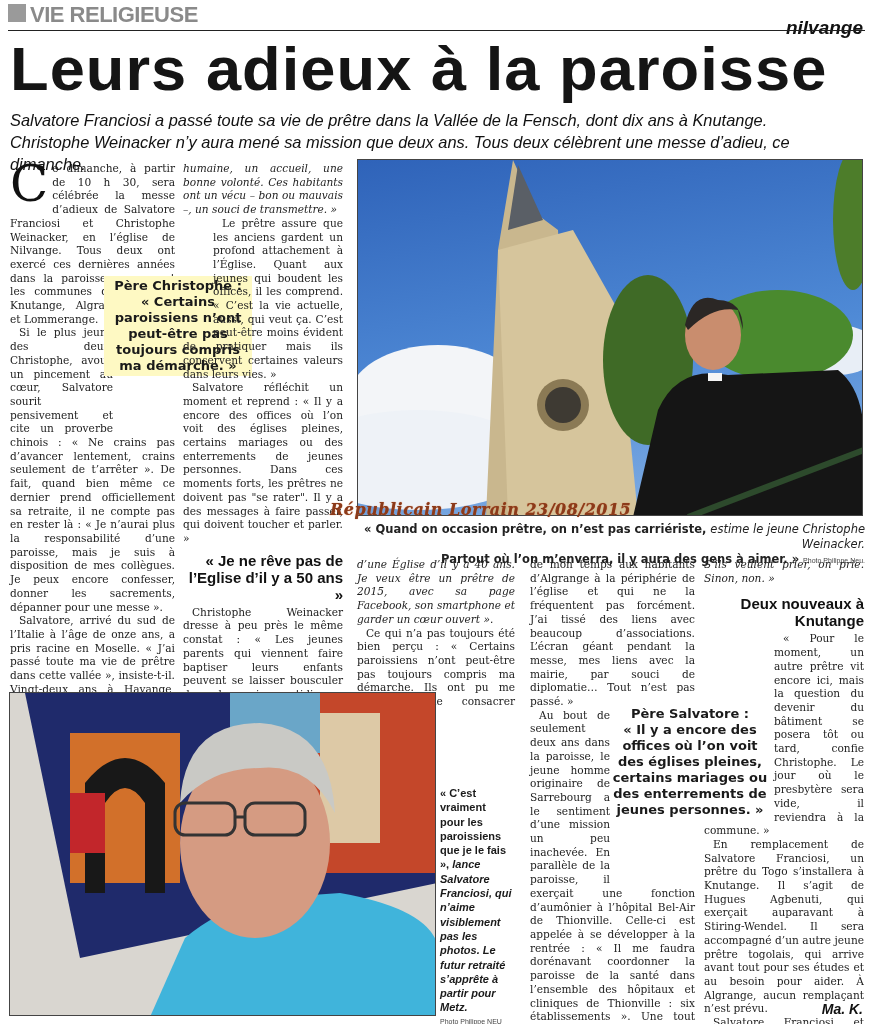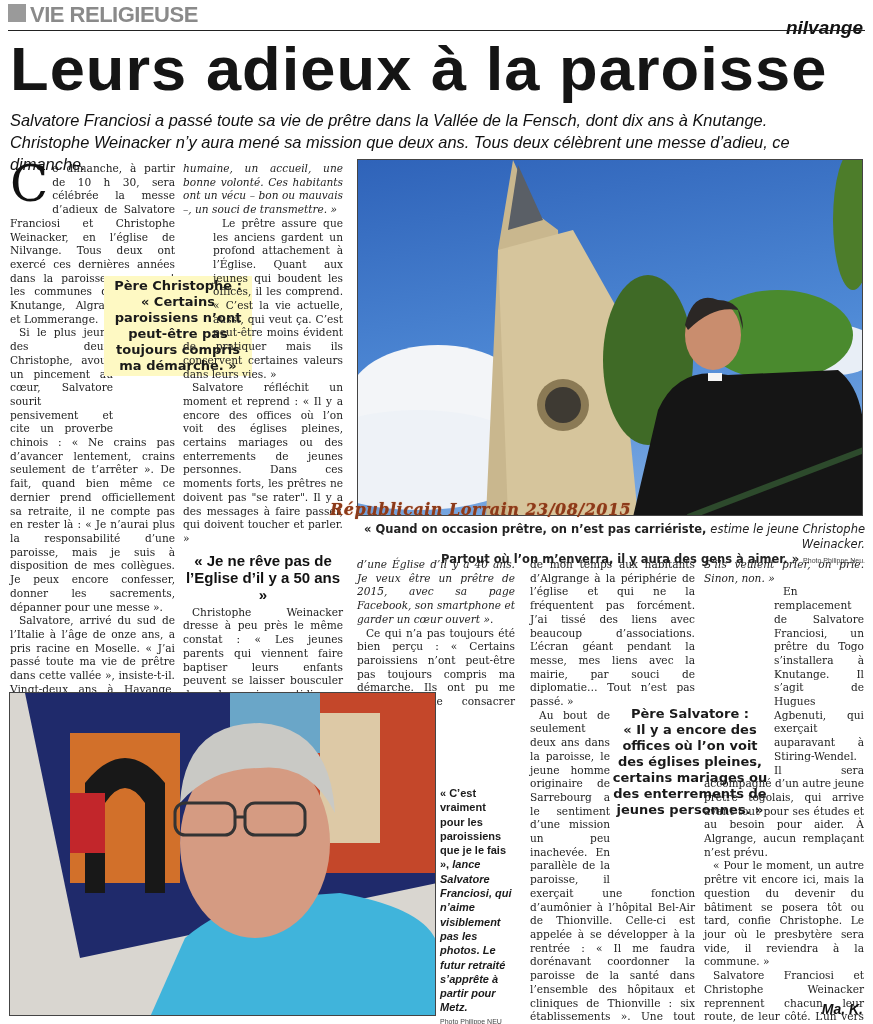--- a/index.html
+++ b/index.html
@@ -11,21 +11,21 @@
   #rubric .sq{width:18px;height:18px;background:#9a9a9a;margin-right:4px;display:inline-block}
   #locality{right:10px;top:18px;font:bold italic 19px/1 "Liberation Sans",sans-serif;color:#111}
   #rule{left:8px;right:8px;top:30px;height:0;border-top:1.5px solid #222}
   #headline{left:10px;top:33px;width:855px;font:bold 62px/1.15 "Liberation Sans",sans-serif;color:#151515;letter-spacing:1px;transform:scaleX(1.02);transform-origin:left}
   #standfirst{left:10px;top:110px;width:855px;font:italic 17px/22px "Liberation Sans",sans-serif;color:#111;transform:scaleX(0.965);transform-origin:left}
   
   .col{font-family:"DejaVu Serif",serif;font-size:10.6px;line-height:13.7px;text-align:justify;color:#222;hyphens:auto}
   .col p{text-indent:9px}
   .col p.first{text-indent:0}
   .dropcap{float:left;font:normal 50px/40px "DejaVu Serif",serif;margin:2px 4px 0 0;color:#111}
-  .subhead{font:bold 15px/17px "Liberation Sans",sans-serif;color:#111;text-align:center;margin:6px 0 3px;text-indent:0}
+  .subhead{font:bold 15px/17px "Liberation Sans",sans-serif;color:#111;text-align:right;margin:6px 0 3px;text-indent:0}
   .pull{font:bold 13px/16px "DejaVu Sans",sans-serif;text-align:center;color:#1a1a1a}
   .pull .q{}
   
   .photo{overflow:hidden;border:1px solid #444}
   .caption{font:bold 11.5px/15px "DejaVu Sans",sans-serif;color:#222;text-align:right}
   .caption i{font-weight:normal}
   .credit{font:normal 7px/9px "Liberation Sans",sans-serif;color:#444}
   #watermark{left:330px;top:502px;font:bold italic 16px/1 "DejaVu Serif",serif;color:#8b3a1a;letter-spacing:0.5px;text-shadow:0 0 1px #c06030}
   #sidecap{font:bold 11px/14.3px "Liberation Sans",sans-serif;color:#1a1a1a}
   #sidecap i{}
@@ -102,23 +102,24 @@
   <p>Au bout de seulement deux ans dans la paroisse, le jeune homme originaire de Sarrebourg a le sentiment d’une mission un peu inachevée. En parallèle de la paroisse, il exerçait une fonction d’aumônier à l’hôpital Bel-Air de Thionville. Celle-ci est appelée à se développer à la rentrée : « Il me faudra dorénavant coordonner la paroisse de la santé dans l’ensemble des hôpitaux et cliniques de Thionville : six établissements ». Une tout autre mission, auprès de personnes de tous les âges. « L’évêque a senti en moi une fibre de compassion et d’empathie particulière, se souvient-il. Je suis là avant tout pour écouter et aller là où les personnes ont envie d’aller.</p>
 </div>
 
 <div class="abs pull" style="left:610px;top:704px;width:160px;background:#fff;padding:2px 0">
   <div>Père Salvatore :</div>
   <div class="q">« Il y a encore des offices où l’on voit des églises pleines, certains mariages ou des enterrements de jeunes personnes. »</div>
 </div>
 
 <div class="abs col" style="left:704px;top:558px;width:160px">
   <p class="first" style="font-style:italic">S’ils veulent prier, on prie. Sinon, non. »</p>
+  <h3 class="subhead" style="margin-top:10px">Deux nouveaux à Knutange</h3>
   <div style="float:left;width:70px;height:118px;margin-top:65px"></div>
+  <p>« Pour le moment, un autre prêtre vit encore ici, mais la question du devenir du bâtiment se posera tôt ou tard, confie Christophe. Le jour où le presbytère sera vide, il reviendra à la commune. »</p>
   <p>En remplacement de Salvatore Franciosi, un prêtre du Togo s’installera à Knutange. Il s’agit de Hugues Agbenuti, qui exerçait auparavant à Stiring-Wendel. Il sera accompagné d’un autre jeune prêtre togolais, qui arrive avant tout pour ses études et au besoin pour aider. À Algrange, aucun remplaçant n’est prévu.</p>
-  <p>« Pour le moment, un autre prêtre vit encore ici, mais la question du devenir du bâtiment se posera tôt ou tard, confie Christophe. Le jour où le presbytère sera vide, il reviendra à la commune. »</p>
   <p>Salvatore Franciosi et Christophe Weinacker reprennent chacun leur route, de leur côté. L’un vers Metz, l’autre Thionville. Résolument tournés vers l’avenir.</p>
 </div>
 <div id="signature" class="abs">Ma. K.</div>
 
 <div class="abs photo" style="left:9px;top:692px;width:427px;height:324px;background:#d9d6d0">
   <svg width="427" height="324" viewBox="0 0 427 324">
     <polygon points="15,0 427,0 427,190 70,265" fill="#1f2a6b"></polygon>
     <rect x="60" y="40" width="110" height="150" fill="#d2702a"></rect>
     <path d="M75 200 L75 90 Q115 40 155 90 L155 200 L135 200 L135 110 Q115 80 95 110 L95 200 Z" fill="#181818"></path>
     <rect x="60" y="100" width="35" height="60" fill="#c2262b"></rect>

